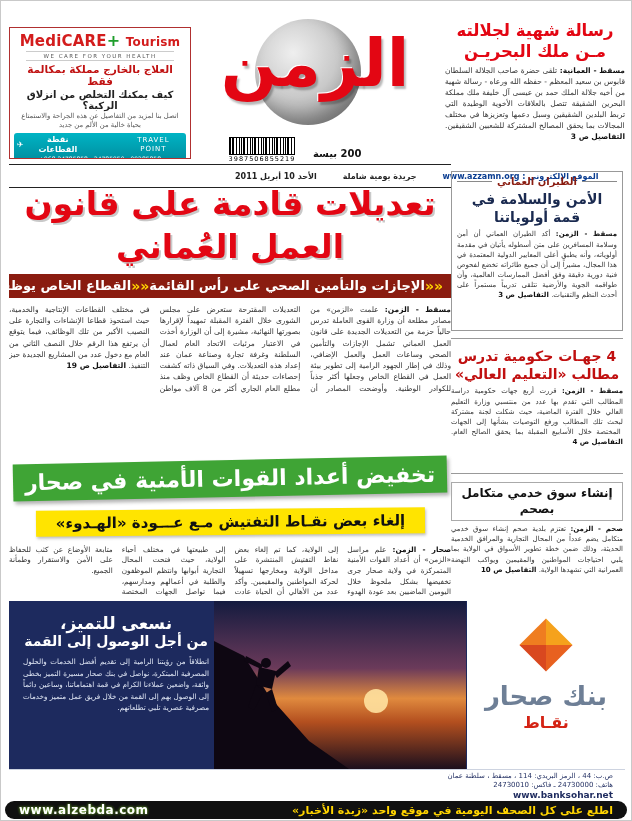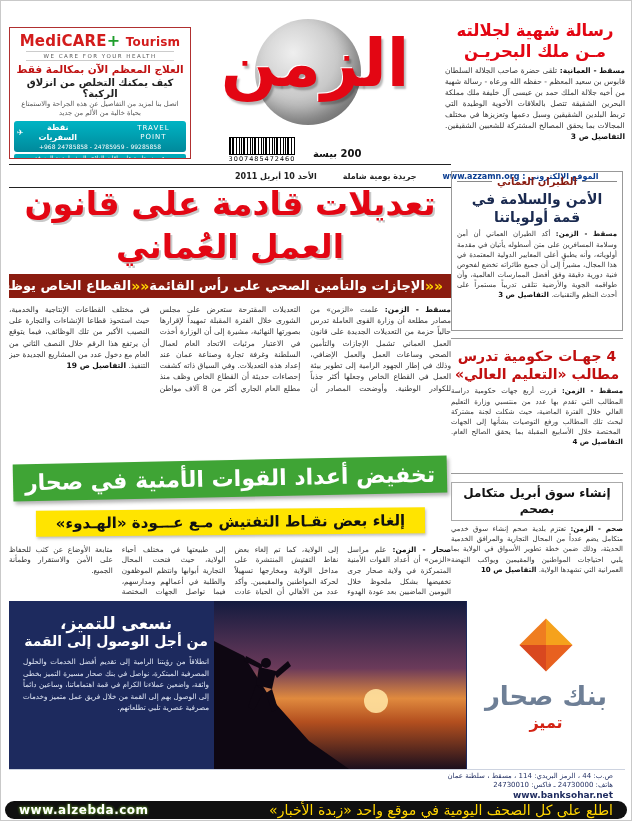--- a/index.html
+++ b/index.html
@@ -141,55 +141,55 @@
   }
   .ba-site { font-size:9px; font-weight:bold; direction:ltr; }
 
   
   .bottom-bar {
     position:absolute; left:4px; right:4px; top:800px; height:18px; background:#101010;
     border-radius:9px; display:flex; align-items:center; justify-content:space-between;
     padding:0 14px;
   }
   .fb-site { color:#fff; font-weight:bold; font-size:12px; letter-spacing:.5px; text-shadow:0 0 3px #7ccc29; }
-  .fb-tag { color:#ffd400; font-size:14px; font-weight:normal; direction:rtl; }
+  .fb-tag { color:#ffd400; font-size:11px; font-weight:bold; direction:rtl; }
 </style>
 </head>
 <body>
 
 <div class="page">
 
   <header class="masthead">
 
     <div class="medicare-ad">
       <div class="mc-brand">
         <span>MediCARE</span><span class="mc-plus">+</span>
         <span class="mc-tourism">Tourism</span>
       </div>
       <div class="mc-tagline">WE CARE FOR YOUR HEALTH</div>
-      <div class="mc-headline">العلاج المعظم الآن بمكالمة فقط</div>
+      <div class="mc-headline">العلاج بالخارج مملكة بمكالمة فقط</div>
       <div class="mc-question">كيف يمكنك التخلص من انزلاق الركبة؟</div>
       <div class="mc-body">اتصل بنا لمزيد من التفاصيل عن هذه الجراحة والاستمتاع بحياة خالية من الألم من جديد</div>
       <div class="travel-point">
         <div class="tp-row">
           <span class="tp-icon">✈</span>
-          <span class="tp-ar">نقطة السفريات</span>
+          <span class="tp-ar">نقطة القطاعات</span>
           <span class="tp-en">TRAVEL POINT</span>
         </div>
         <span class="tp-phones">+968 24785858 - 24785959 - 99285858</span>
       </div>
       <div class="mc-strip">عروض خاصة على باقات العلاج والسفر لمدينة المعرفة</div>
     </div>
 
     <div class="logo-block">
       <div class="globe"></div>
       <div class="logo-text">الزمن</div>
       <div class="barcode-wrap">
         <div class="barcode-lines"></div>
-        <div class="barcode-num">3007485472460</div>
+        <div class="barcode-num">3987506855219</div>
       </div>
       <div class="price">200 بيسة</div>
     </div>
 
     <div class="royal-story">
       <div class="rs-headline">
         <div>رسالة شهية لجلالته</div>
         <div>مـن ملك البحريـن</div>
       </div>
       <p class="rs-body">
@@ -249,21 +249,21 @@
         <div>مطالب «التعليم العالي»</div>
       </div>
       <p class="sb-body">
         <b>مسقط - الزمن:</b>
         <span> قررت أربع جهات حكومية دراسة المطالب التي تقدم بها عدد من منتسبي وزارة التعليم العالي خلال الفترة الماضية، حيث شكلت لجنة مشتركة لبحث تلك المطالب ورفع التوصيات بشأنها إلى الجهات المختصة خلال الأسابيع المقبلة بما يحقق الصالح العام. </span>
         <b>التفاصيل ص 4</b>
       </p>
     </div>
 
     <div class="sb-story boxed">
-      <div class="sb-headline black">إنشاء سوق أبريل متكامل بصحم</div>
+      <div class="sb-headline black">إنشاء سوق خدمي متكامل بصحم</div>
       <p class="sb-body">
         <b>صحم - الزمن:</b>
         <span> تعتزم بلدية صحم إنشاء سوق خدمي متكامل يضم عدداً من المحال التجارية والمرافق الخدمية الحديثة، وذلك ضمن خطة تطوير الأسواق في الولاية بما يلبي احتياجات المواطنين والمقيمين ويواكب النهضة العمرانية التي تشهدها الولاية. </span>
         <b>التفاصيل ص 10</b>
       </p>
     </div>
   </aside>
 
   <section class="bank-ad">
     <div class="ba-text">
@@ -298,21 +298,21 @@
     </div>
 
     <div class="ba-panel">
       <svg class="ba-logo" viewBox="0 0 40 40">
         <polygon points="20,1 39,20 20,20" fill="#f5a21c"></polygon>
         <polygon points="20,1 1,20 20,20" fill="#ef7d20"></polygon>
         <polygon points="1,20 20,39 20,20" fill="#d9481f"></polygon>
         <polygon points="39,20 20,39 20,20" fill="#e8611f"></polygon>
       </svg>
       <div class="ba-brand">بنك صحار</div>
-      <div class="ba-slogan">تميز</div>
+      <div class="ba-slogan">نقـاط</div>
     </div>
 
     <div class="ba-contact">
       <span>ص.ب: 44 ، الرمز البريدي: 114 ، مسقط ، سلطنة عمان</span>
       <span>هاتف: 24730000 ـ فاكس: 24730010</span>
       <span class="ba-site">www.banksohar.net</span>
     </div>
   </section>
 
   <footer class="bottom-bar">

